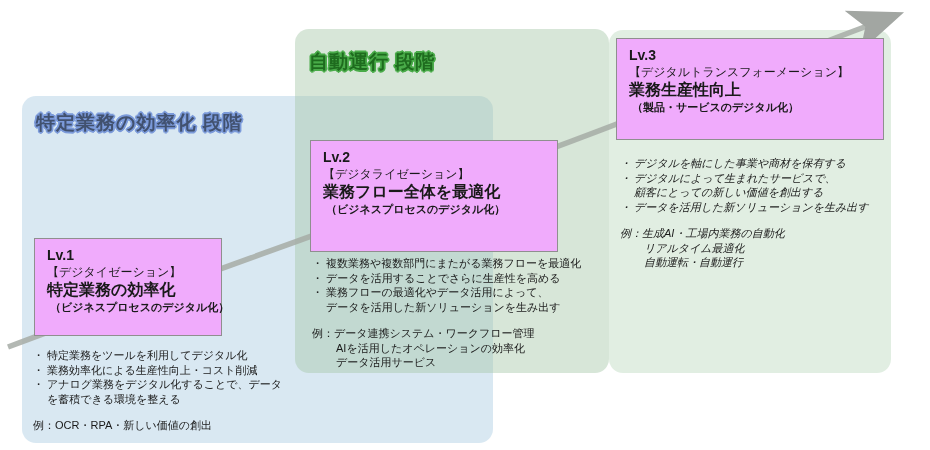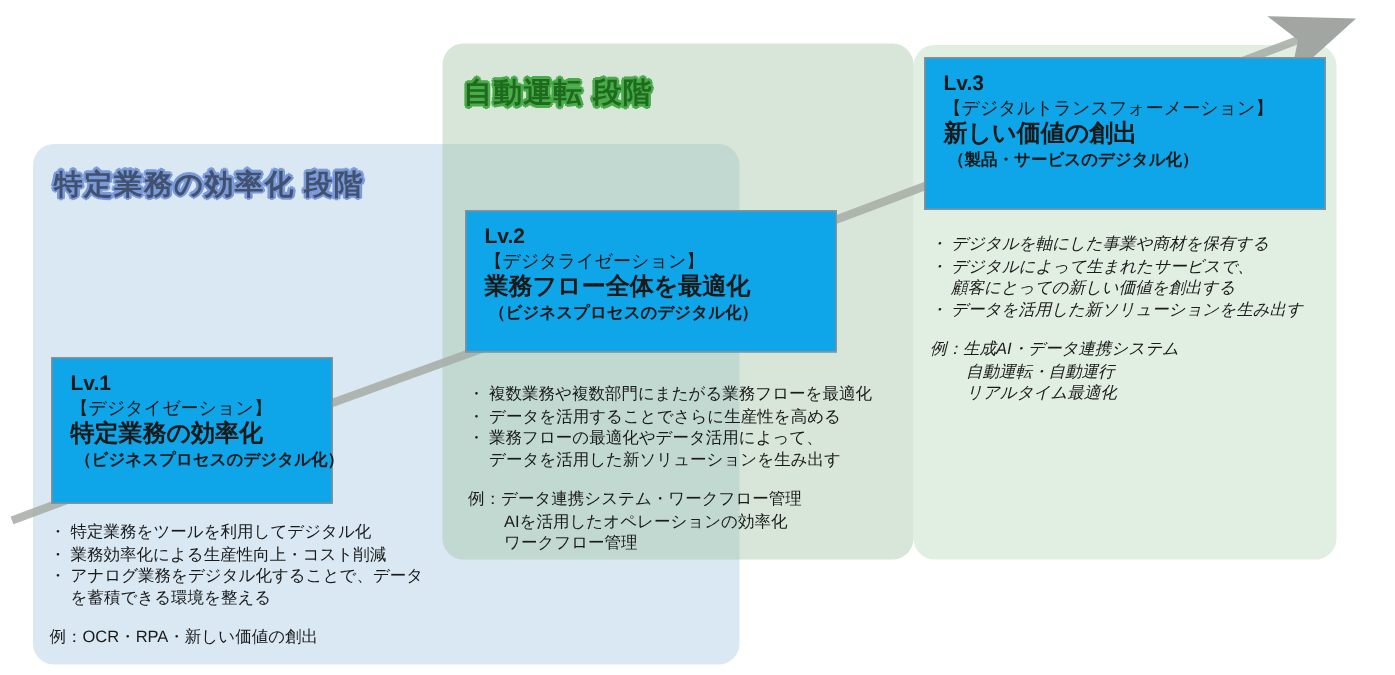--- a/index.html
+++ b/index.html
@@ -35,25 +35,25 @@
     text-shadow:
       -1.7px 0 var(--o), 1.7px 0 var(--o),
       0 -1.7px var(--o), 0 1.7px var(--o),
       -1.2px -1.2px var(--o), 1.2px -1.2px var(--o),
       -1.2px 1.2px var(--o), 1.2px 1.2px var(--o);
   }
 
   
   .card{
     position:absolute;z-index:2;
-    background:#0ea5e9;border:1px solid var(--box-border);
+    background:#f0abfc;border:1px solid var(--box-border);
     box-sizing:border-box;padding:8px 12px 6px 12px;
   }
   .card-lv1{left:34px;top:238px;width:188px;height:98px;}
-  .card-lv2{left:310px;top:140px;width:248px;height:95px;}
+  .card-lv2{left:310px;top:140px;width:248px;height:112px;}
   .card-lv3{left:616px;top:38px;width:268px;height:102px;}
   .card .lv{font-size:14px;font-weight:bold;line-height:1.25;}
   .card .nm{font-size:12px;font-weight:normal;line-height:1.25;white-space:nowrap;}
   .card .hl{font-size:16px;font-weight:bold;line-height:1.25;white-space:nowrap;}
   .card .sub{font-size:11px;font-weight:bold;line-height:1.3;padding-left:3px;white-space:nowrap;}
 
   
   .bullets{position:absolute;z-index:2;font-size:11px;line-height:1.34;}
   .bullets-lv1{left:33px;top:348px;width:272px;}
   .bullets-lv2{left:312px;top:256px;width:300px;}
@@ -76,40 +76,40 @@
   <svg id="arrow-svg" viewBox="0 0 930 450">
     <defs>
       <marker id="ah" markerWidth="11" markerHeight="9" refX="6.5" refY="4" orient="auto" markerUnits="strokeWidth">
         <path d="M0,0 L10,4 L0,8 L2.5,4 z" fill="#a2a6a2"></path>
       </marker>
     </defs>
     <path d="M 8 347 C 280 245, 560 150, 720 83 C 790 55, 840 36, 886 19" fill="none" stroke="#a6aba6" stroke-width="5.5" stroke-opacity="0.85" marker-end="url(#ah)"></path>
   </svg>
 
   <div class="stage-label stage-label-blue">特定業務の効率化 段階</div>
-  <div class="stage-label stage-label-green">自動運転 段階</div>
+  <div class="stage-label stage-label-green">自動運行 段階</div>
 
   <div class="card card-lv1">
     <div class="lv">Lv.1</div>
     <div class="nm">【デジタイゼーション】</div>
     <div class="hl">特定業務の効率化</div>
     <div class="sub">（ビジネスプロセスのデジタル化）</div>
   </div>
 
   <div class="card card-lv2">
     <div class="lv">Lv.2</div>
     <div class="nm">【デジタライゼーション】</div>
     <div class="hl">業務フロー全体を最適化</div>
     <div class="sub">（ビジネスプロセスのデジタル化）</div>
   </div>
 
   <div class="card card-lv3">
     <div class="lv">Lv.3</div>
     <div class="nm">【デジタルトランスフォーメーション】</div>
-    <div class="hl">新しい価値の創出</div>
+    <div class="hl">業務生産性向上</div>
     <div class="sub">（製品・サービスのデジタル化）</div>
   </div>
 
   <div class="bullets bullets-lv1">
     <div class="ln first">特定業務をツールを利用してデジタル化</div>
     <div class="ln first">業務効率化による生産性向上・コスト削減</div>
     <div class="ln first">アナログ業務をデジタル化することで、データ</div>
     <div class="ln">を蓄積できる環境を整える</div>
     <div class="ex">
       <div class="ln">例：OCR・RPA・新しい価値の創出</div>
@@ -117,29 +117,29 @@
   </div>
 
   <div class="bullets bullets-lv2">
     <div class="ln first">複数業務や複数部門にまたがる業務フローを最適化</div>
     <div class="ln first">データを活用することでさらに生産性を高める</div>
     <div class="ln first">業務フローの最適化やデータ活用によって、</div>
     <div class="ln">データを活用した新ソリューションを生み出す</div>
     <div class="ex">
       <div class="ln">例：データ連携システム・ワークフロー管理</div>
       <div class="ln ex-cont">AIを活用したオペレーションの効率化</div>
-      <div class="ln ex-cont">ワークフロー管理</div>
+      <div class="ln ex-cont">データ活用サービス</div>
     </div>
   </div>
 
   <div class="bullets bullets-lv3">
     <div class="ln first">デジタルを軸にした事業や商材を保有する</div>
     <div class="ln first">デジタルによって生まれたサービスで、</div>
     <div class="ln">顧客にとっての新しい価値を創出する</div>
     <div class="ln first">データを活用した新ソリューションを生み出す</div>
     <div class="ex">
-      <div class="ln">例：生成AI・データ連携システム</div>
+      <div class="ln">例：生成AI・工場内業務の自動化</div>
+      <div class="ln ex-cont">リアルタイム最適化</div>
       <div class="ln ex-cont">自動運転・自動運行</div>
-      <div class="ln ex-cont">リアルタイム最適化</div>
     </div>
   </div>
 
 </div>
 
 </body></html>

